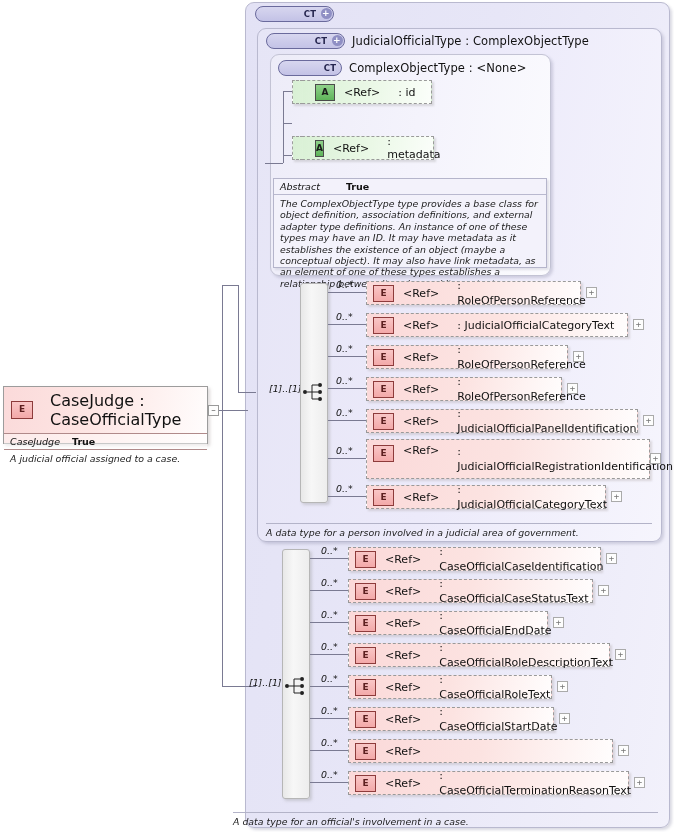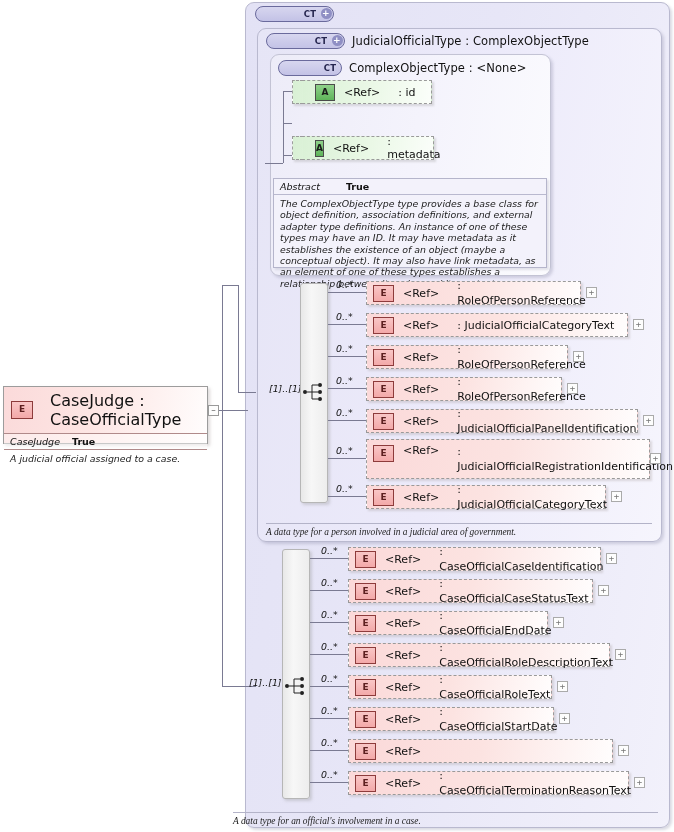--- a/index.html
+++ b/index.html
@@ -73,21 +73,21 @@
         box-shadow:2px 2px 2px rgba(150,150,170,.25);padding:0;}
   .prop-line{display:flex;align-items:center;gap:26px;padding:2px 12px 2px 6px;
         border-bottom:1px solid #b9b9cf;}
   .prop-k{font-size:9.5px;font-style:italic;color:#111;}
   .prop-v{font-size:9.5px;font-weight:bold;color:#111;}
   .doc-text{font-size:9.4px;font-style:italic;color:#1b1b1b;
         line-height:11.4px;padding:3px 6px 4px 6px;}
 
   
   .caption{font-size:9.4px;font-style:italic;color:#1b1b1b;
-        border-top:1px solid #b3b3c8;padding-top:3px;font-family:Liberation Serif, serif;}
+        border-top:1px solid #b3b3c8;padding-top:3px;}
 
   
   .rootbox{border:1px solid #9c9c9c;
         background:linear-gradient(100deg,#fbdada 0%,#fde6e4 45%,#fffdfd 100%);
         box-shadow:2px 2px 3px rgba(160,150,150,.35);}
   .rootbox .r-head{display:flex;align-items:center;gap:8px;padding:4px 6px 4px 7px;}
   .rootbox .r-title{font-size:16px;color:#111;}
   .rootbox .r-prop{display:flex;gap:12px;align-items:center;
         border-top:1px solid #b08a8a;border-bottom:1px solid #b08a8a;
         padding:2px 6px;background:rgba(255,255,255,.45);}

